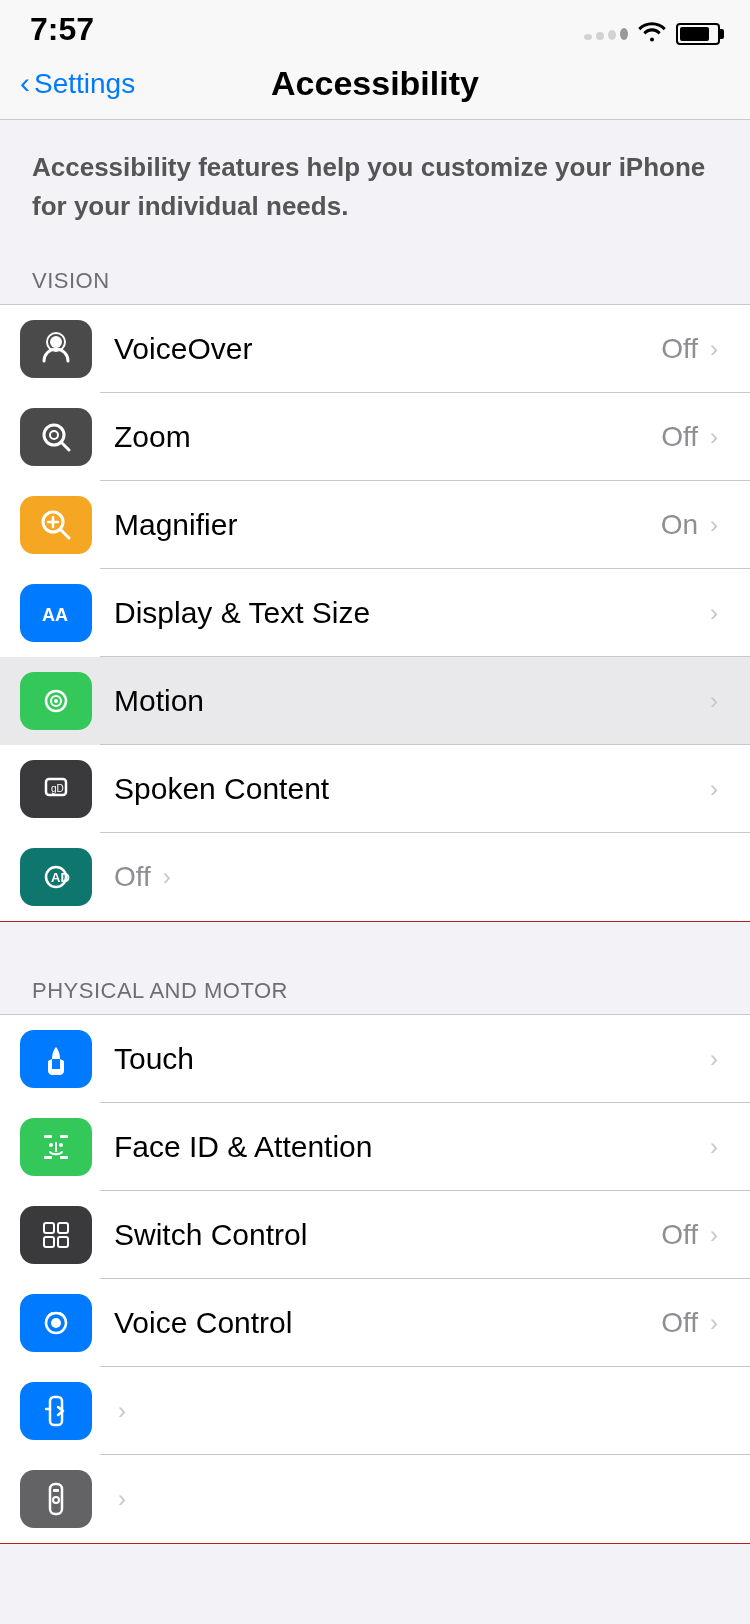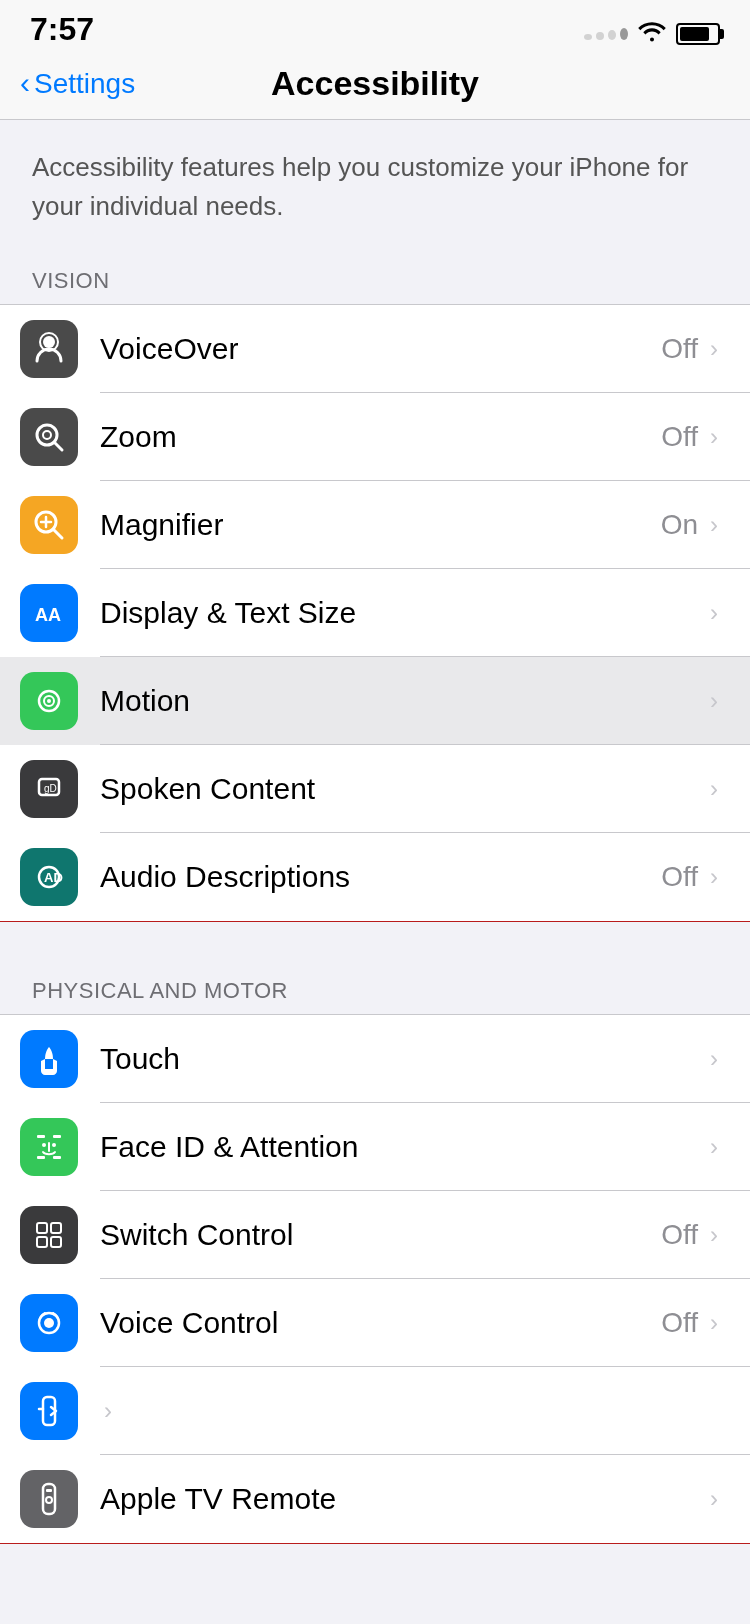--- a/index.html
+++ b/index.html
@@ -88,20 +88,21 @@
 
     
     .description-block {
       background: #f2f2f7;
       padding: 28px 32px 22px 32px;
     }
     .description-text {
       font-size: 26px;
       color: #555;
       line-height: 1.5;
+      font-weight: bold;
     }
 
     
     .section-header {
       background: #f2f2f7;
       padding: 20px 32px 10px 32px;
     }
     .section-label {
       font-size: 22px;
       font-weight: 400;
@@ -133,21 +134,21 @@
       content: '';
       position: absolute;
       bottom: 0;
       left: 100px;
       right: 0;
       height: 1px;
       background: #c8c8cc;
     }
 
     .row-icon {
-      width: 58px;
+      width: 72px;
       height: 58px;
       border-radius: 14px;
       display: flex;
       align-items: center;
       justify-content: center;
       flex-shrink: 0;
       margin-right: 22px;
     }
     .row-icon svg {
       width: 36px;
@@ -326,21 +327,20 @@
   </div>
 
   <div class="settings-row">
     <div class="row-icon" style="background:#0f766e;">
       <svg viewBox="0 0 36 36" xmlns="http://www.w3.org/2000/svg">
         <circle cx="18" cy="18" r="10" stroke="white" stroke-width="2.5" fill="none"></circle>
         <text x="13" y="23" font-size="13" fill="white" font-family="Arial" font-weight="bold">AD</text>
       </svg>
     </div>
     <div class="row-content">
-      <span class="row-label">Audio Descriptions</span>
       <div class="row-right">
         <span class="row-value">Off</span>
         <span class="row-chevron">›</span>
       </div>
     </div>
   </div>
 
 </div>
 
 <div class="group-spacer"></div>
@@ -439,20 +439,19 @@
 
   <div class="settings-row">
     <div class="row-icon" style="background:#636366;">
       <svg viewBox="0 0 36 36" xmlns="http://www.w3.org/2000/svg">
         <rect x="12" y="3" width="12" height="30" rx="5" stroke="white" stroke-width="2.5" fill="none"></rect>
         <rect x="15" y="8" width="6" height="3" rx="1" fill="white"></rect>
         <circle cx="18" cy="19" r="3" stroke="white" stroke-width="2" fill="none"></circle>
       </svg>
     </div>
     <div class="row-content">
-      <span class="row-label">Apple TV Remote</span>
       <div class="row-right">
         <span class="row-chevron">›</span>
       </div>
     </div>
   </div>
 
 </div>
 
 </body></html>

